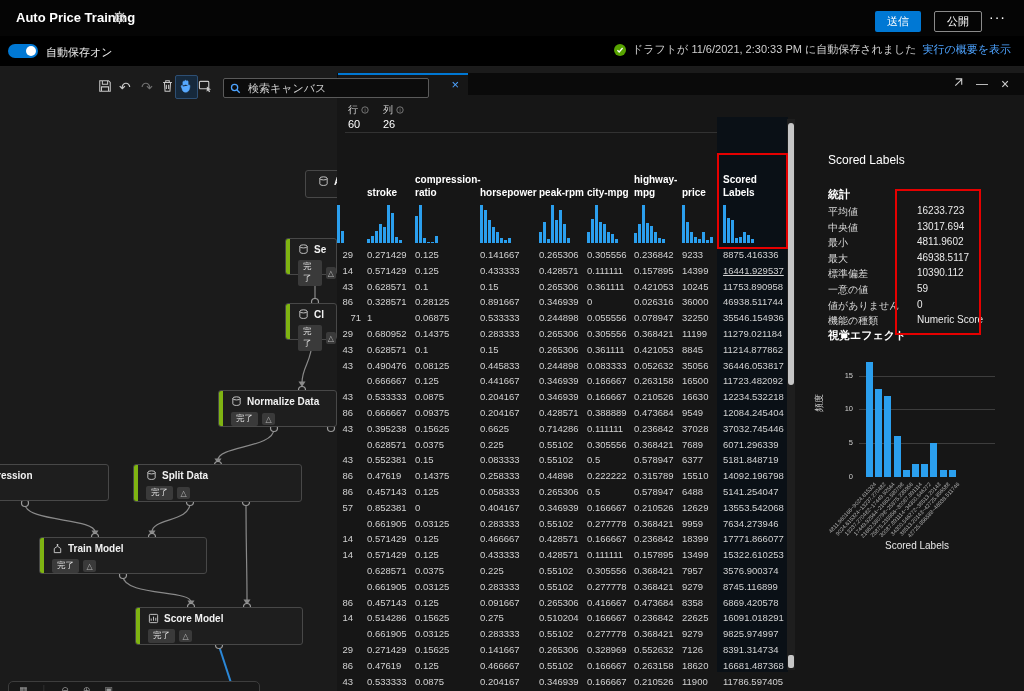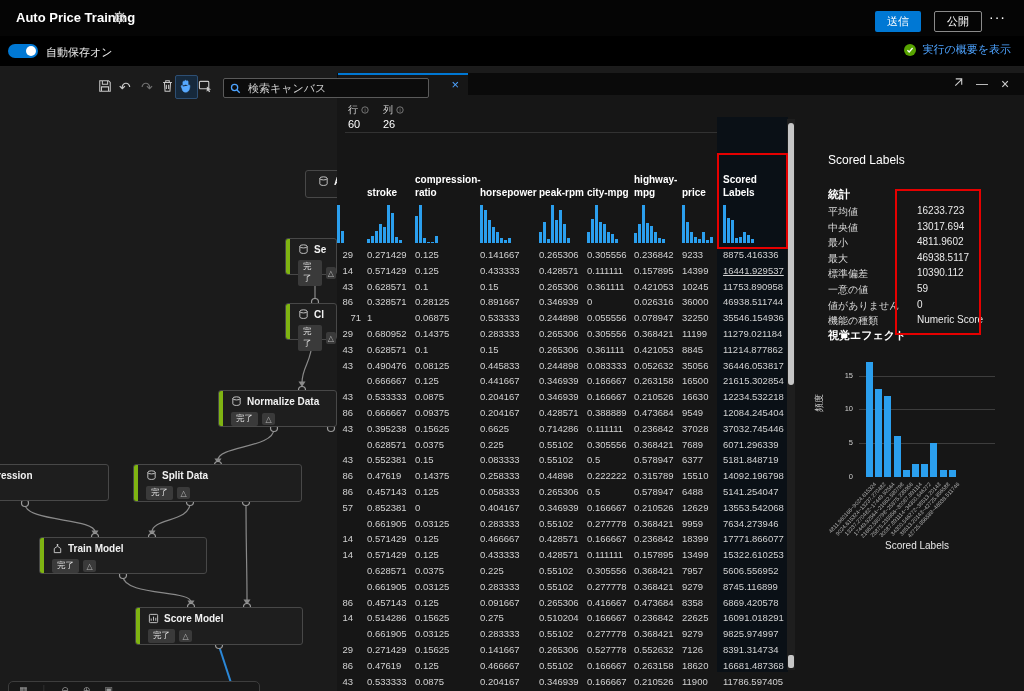--- a/index.html
+++ b/index.html
@@ -134,20 +134,21 @@
         </svg>
       <input type="text" placeholder="検索キャンバス" style="">
     </span>
   </div>
   <div id="statusbar">
     <span class="checkdot">
       <svg width="8" height="8" viewBox="0 0 8 8">
           <path d="M1.4 4.2l1.8 1.8 3.4-4" stroke="#fff" fill="none" stroke-width="1.3"></path>
         </svg>
       </span>
+    <span id="status-msg">ドラフトが 11/6/2021, 2:30:33 PM に自動保存されました</span>
     <a id="status-link" href="#">実行の概要を表示</a>
   </div>
 
   <div id="canvas">
     <svg id="edges">
       <g stroke="#8a8a8a" stroke-width="1.2" fill="none">
         <path d="M315,276 L315,300"></path>
         <path d="M312,341 C312,362 302,366 302,383"></path>
         <path d="M274,429 C274,448 218,446 218,460"></path>
         <path d="M25,504 C25,522 95,518 95,532"></path>
@@ -522,21 +523,21 @@
             <span style="left: 386px; width: 64px;">36446.053817</span>
           </div>
           <div class="trow" style="top: 242.4px;">
             <span style="left: 30px; width: 46px;">0.666667</span>
             <span style="left: 78px; width: 62px;">0.125</span>
             <span style="left: 143px; width: 58px;">0.441667</span>
             <span style="left: 202px; width: 45px;">0.346939</span>
             <span style="left: 250px; width: 44px;">0.166667</span>
             <span style="left: 297px; width: 52px;">0.263158</span>
             <span style="left: 345px; width: 36px;">16500</span>
-            <span style="left: 386px; width: 64px;">21615.302854</span>
+            <span style="left: 386px; width: 64px;">11723.482092</span>
           </div>
           <div class="trow" style="top: 258.2px;">
             <span style="left: 0px; width: 16px; text-align: right;">43</span>
             <span style="left: 30px; width: 46px;">0.533333</span>
             <span style="left: 78px; width: 62px;">0.0875</span>
             <span style="left: 143px; width: 58px;">0.204167</span>
             <span style="left: 202px; width: 45px;">0.346939</span>
             <span style="left: 250px; width: 44px;">0.166667</span>
             <span style="left: 297px; width: 52px;">0.210526</span>
             <span style="left: 345px; width: 36px;">16630</span>
@@ -651,21 +652,21 @@
             <span style="left: 386px; width: 64px;">15322.610253</span>
           </div>
           <div class="trow" style="top: 432px;">
             <span style="left: 30px; width: 46px;">0.628571</span>
             <span style="left: 78px; width: 62px;">0.0375</span>
             <span style="left: 143px; width: 58px;">0.225</span>
             <span style="left: 202px; width: 45px;">0.55102</span>
             <span style="left: 250px; width: 44px;">0.305556</span>
             <span style="left: 297px; width: 52px;">0.368421</span>
             <span style="left: 345px; width: 36px;">7957</span>
-            <span style="left: 386px; width: 64px;">5606.556952</span>
+            <span style="left: 386px; width: 64px;">3576.900374</span>
           </div>
           <div class="trow" style="top: 447.8px;">
             <span style="left: 30px; width: 46px;">0.661905</span>
             <span style="left: 78px; width: 62px;">0.03125</span>
             <span style="left: 143px; width: 58px;">0.283333</span>
             <span style="left: 202px; width: 45px;">0.55102</span>
             <span style="left: 250px; width: 44px;">0.277778</span>
             <span style="left: 297px; width: 52px;">0.368421</span>
             <span style="left: 345px; width: 36px;">9279</span>
             <span style="left: 386px; width: 64px;">8745.116899</span>
@@ -701,21 +702,21 @@
             <span style="left: 297px; width: 52px;">0.368421</span>
             <span style="left: 345px; width: 36px;">9279</span>
             <span style="left: 386px; width: 64px;">9825.974997</span>
           </div>
           <div class="trow" style="top: 511px;">
             <span style="left: 0px; width: 16px; text-align: right;">29</span>
             <span style="left: 30px; width: 46px;">0.271429</span>
             <span style="left: 78px; width: 62px;">0.15625</span>
             <span style="left: 143px; width: 58px;">0.141667</span>
             <span style="left: 202px; width: 45px;">0.265306</span>
-            <span style="left: 250px; width: 44px;">0.527778</span>
+            <span style="left: 250px; width: 44px;">0.328969</span>
             <span style="left: 297px; width: 52px;">0.552632</span>
             <span style="left: 345px; width: 36px;">7126</span>
             <span style="left: 386px; width: 64px;">8391.314734</span>
           </div>
           <div class="trow" style="top: 526.8px;">
             <span style="left: 0px; width: 16px; text-align: right;">86</span>
             <span style="left: 30px; width: 46px;">0.47619</span>
             <span style="left: 78px; width: 62px;">0.125</span>
             <span style="left: 143px; width: 58px;">0.466667</span>
             <span style="left: 202px; width: 45px;">0.55102</span>

